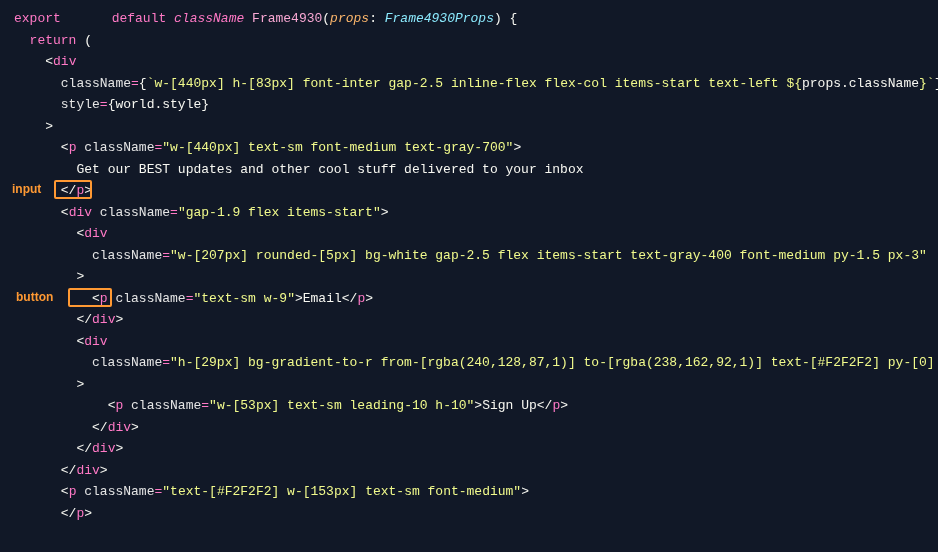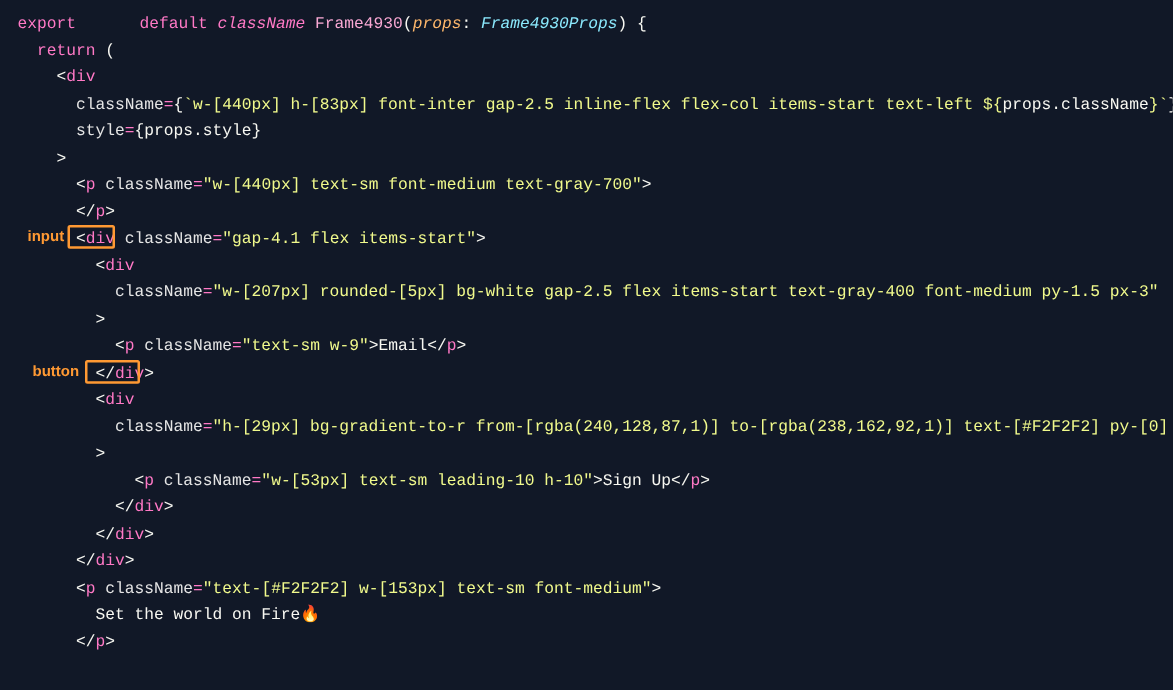--- a/index.html
+++ b/index.html
@@ -48,52 +48,52 @@
   font-weight: bold;
   font-size: 12px;
   font-family: Arial, sans-serif;
 }
 .annotation-box {
   position: absolute;
   border: 2px solid #ff9933;
   border-radius: 2px;
   pointer-events: none;
 }
-.label-input { left: 22px; top: 182px; }
-.label-button { left: 26px; top: 290px; }
+.label-input { left: 12px; top: 182px; }
+.label-button { left: 16px; top: 290px; }
 .box-input { left: 54px; top: 180px; width: 38px; height: 19px; }
 .box-button { left: 68px; top: 288px; width: 44px; height: 19px; }
 </style>
 </head>
 <body>
 
 <div class="annotation-label label-input">input</div>
 <div class="annotation-box box-input"></div>
 <div class="annotation-label label-button">button</div>
 <div class="annotation-box box-button"></div>
 
 <div class="editor">
 <div class="line"><span class="kw-export">export</span> <span class="kw-default">default</span> <span class="kw-function">className</span> <span class="fn-name">Frame4930</span><span class="paren">(</span><span class="param">props</span><span class="paren">: </span><span class="type">Frame4930Props</span><span class="paren">)</span> <span class="brace">{</span></div>
 <div class="line">  <span class="kw-return">return</span> <span class="paren">(</span></div>
 <div class="line">    <span class="tag-bracket">&lt;</span><span class="tag-name">div</span></div>
 <div class="line">      <span class="attr-name">className</span><span class="attr-eq">=</span><span class="jsx-brace">{</span><span class="template">`</span><span class="template">w-[440px] h-[83px] font-inter gap-2.5 inline-flex flex-col items-start text-left </span><span class="template">${</span><span class="prop-access">props.className</span><span class="template">}`</span><span class="jsx-brace">}</span></div>
-<div class="line">      <span class="attr-name">style</span><span class="attr-eq">=</span><span class="jsx-brace">{</span><span class="prop-access">props.style</span><span class="jsx-brace">}</span></div>
+<div class="line">      <span class="attr-name">style</span><span class="attr-eq">=</span><span class="jsx-brace">{</span><span class="prop-access">world.style</span><span class="jsx-brace">}</span></div>
 <div class="line">    <span class="tag-bracket">&gt;</span></div>
 <div class="line">      <span class="tag-bracket">&lt;</span><span class="tag-name">p</span> <span class="attr-name">className</span><span class="attr-eq">=</span><span class="string">"</span><span class="string">w-[440px] text-sm font-medium text-gray-700</span><span class="string">"</span><span class="tag-bracket">&gt;</span></div>
+<div class="line">        <span class="text-content">Get our BEST updates and other cool stuff delivered to your inbox</span></div>
 <div class="line">      <span class="tag-bracket">&lt;/</span><span class="tag-name">p</span><span class="tag-bracket">&gt;</span></div>
-<div class="line">      <span class="tag-bracket">&lt;</span><span class="tag-name">div</span> <span class="attr-name">className</span><span class="attr-eq">=</span><span class="string">"</span><span class="string">gap-4.1 flex items-start</span><span class="string">"</span><span class="tag-bracket">&gt;</span></div>
+<div class="line">      <span class="tag-bracket">&lt;</span><span class="tag-name">div</span> <span class="attr-name">className</span><span class="attr-eq">=</span><span class="string">"</span><span class="string">gap-1.9 flex items-start</span><span class="string">"</span><span class="tag-bracket">&gt;</span></div>
 <div class="line">        <span class="tag-bracket">&lt;</span><span class="tag-name">div</span></div>
 <div class="line">          <span class="attr-name">className</span><span class="attr-eq">=</span><span class="string">"</span><span class="string">w-[207px] rounded-[5px] bg-white gap-2.5 flex items-start text-gray-400 font-medium py-1.5 px-3</span><span class="string">"</span></div>
 <div class="line">        <span class="tag-bracket">&gt;</span></div>
 <div class="line">          <span class="tag-bracket">&lt;</span><span class="tag-name">p</span> <span class="attr-name">className</span><span class="attr-eq">=</span><span class="string">"</span><span class="string">text-sm w-9</span><span class="string">"</span><span class="tag-bracket">&gt;</span><span class="text-content">Email</span><span class="tag-bracket">&lt;/</span><span class="tag-name">p</span><span class="tag-bracket">&gt;</span></div>
 <div class="line">        <span class="tag-bracket">&lt;/</span><span class="tag-name">div</span><span class="tag-bracket">&gt;</span></div>
 <div class="line">        <span class="tag-bracket">&lt;</span><span class="tag-name">div</span></div>
 <div class="line">          <span class="attr-name">className</span><span class="attr-eq">=</span><span class="string">"</span><span class="string">h-[29px] bg-gradient-to-r from-[rgba(240,128,87,1)] to-[rgba(238,162,92,1)] text-[#F2F2F2] py-[0] gap-2</span></div>
 <div class="line">        <span class="tag-bracket">&gt;</span></div>
 <div class="line">            <span class="tag-bracket">&lt;</span><span class="tag-name">p</span> <span class="attr-name">className</span><span class="attr-eq">=</span><span class="string">"</span><span class="string">w-[53px] text-sm leading-10 h-10</span><span class="string">"</span><span class="tag-bracket">&gt;</span><span class="text-content">Sign Up</span><span class="tag-bracket">&lt;/</span><span class="tag-name">p</span><span class="tag-bracket">&gt;</span></div>
 <div class="line">          <span class="tag-bracket">&lt;/</span><span class="tag-name">div</span><span class="tag-bracket">&gt;</span></div>
 <div class="line">        <span class="tag-bracket">&lt;/</span><span class="tag-name">div</span><span class="tag-bracket">&gt;</span></div>
 <div class="line">      <span class="tag-bracket">&lt;/</span><span class="tag-name">div</span><span class="tag-bracket">&gt;</span></div>
 <div class="line">      <span class="tag-bracket">&lt;</span><span class="tag-name">p</span> <span class="attr-name">className</span><span class="attr-eq">=</span><span class="string">"</span><span class="string">text-[#F2F2F2] w-[153px] text-sm font-medium</span><span class="string">"</span><span class="tag-bracket">&gt;</span></div>
-<div class="line">        <span class="text-content">Set the world on Fire</span><span class="emoji">🔥</span></div>
 <div class="line">      <span class="tag-bracket">&lt;/</span><span class="tag-name">p</span><span class="tag-bracket">&gt;</span></div>
 
 </div>
 
 </body></html>

